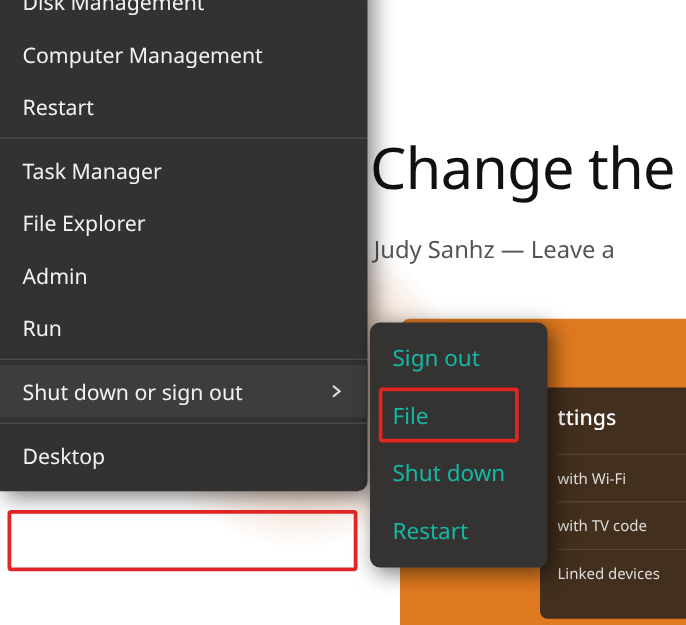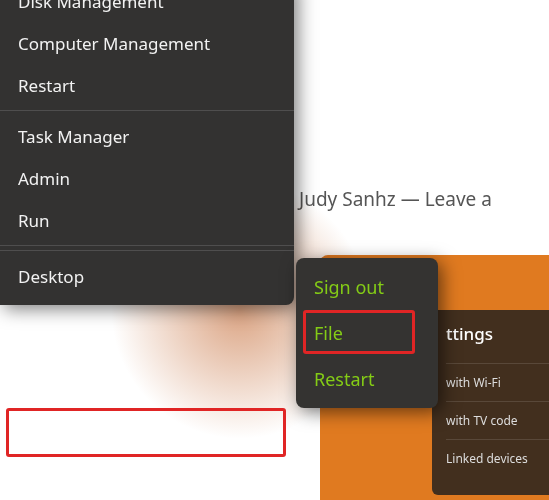--- a/index.html
+++ b/index.html
@@ -107,37 +107,38 @@
   background: #343331;
   border-radius: 8px;
   box-shadow: 4px 4px 18px rgba(0,0,0,0.55);
   padding: 6px 0;
 }
 .sub-item {
   height: 46px;
   display: flex;
   align-items: center;
   padding: 0 18px;
-  color: #84cc16;
+  color: #14b8a6;
   font-size: 18px;
   cursor: default;
 }
 .hl-red {
   position: absolute;
   border: 3px solid #e02525;
   border-radius: 3px;
   pointer-events: none;
 }
 .hl-main { left: 6px; top: 408px; width: 280px; height: 49px; }
 .hl-sleep { left: 303px; top: 310px; width: 112px; height: 44px; }
 </style>
 </head>
 <body>
 
 <div class="bg-page">
+  <div class="bg-title">Change the</div>
   <div class="bg-byline">Judy Sanhz  —  Leave a</div>
   <div class="bg-orange-block"></div>
   <div class="bg-orange-card">
     <div class="h">ttings</div>
     <div class="row">with Wi-Fi</div>
     <div class="row">with TV code</div>
     <div class="row">Linked devices</div>
   </div>
 </div>
 
@@ -153,42 +154,54 @@
   <div class="winx-item">
       <span>Restart</span>
     </div>
 
   <div class="winx-sep"></div>
 
   <div class="winx-item">
       <span>Task Manager</span>
     </div>
   <div class="winx-item">
+      <span>File Explorer</span>
+    </div>
+  <div class="winx-item">
       <span>Admin</span>
     </div>
   <div class="winx-item">
       <span>Run</span>
     </div>
 
   <div class="winx-sep"></div>
 
+  <div class="winx-item-sub hover">
+    <span>Shut down or sign out</span>
+    <svg class="chevron" viewBox="0 0 16 16">
+        <polyline points="5,3 11,8 5,13"></polyline>
+      </svg>
+  </div>
 
   <div class="winx-sep"></div>
 
   <div class="winx-item">
       <span>Desktop</span>
     </div>
 </div>
 
 <div class="submenu">
   <div class="sub-item">
       <span>Sign out</span>
     </div>
   <div class="sub-item">
       <span>File</span>
+    </div>
+  <div class="sub-item">
+      <span>Shut down</span>
     </div>
   <div class="sub-item">
       <span>Restart</span>
     </div>
 </div>
 
 <div class="hl-red hl-main"></div>
 <div class="hl-red hl-sleep"></div>
 
 </body></html>

